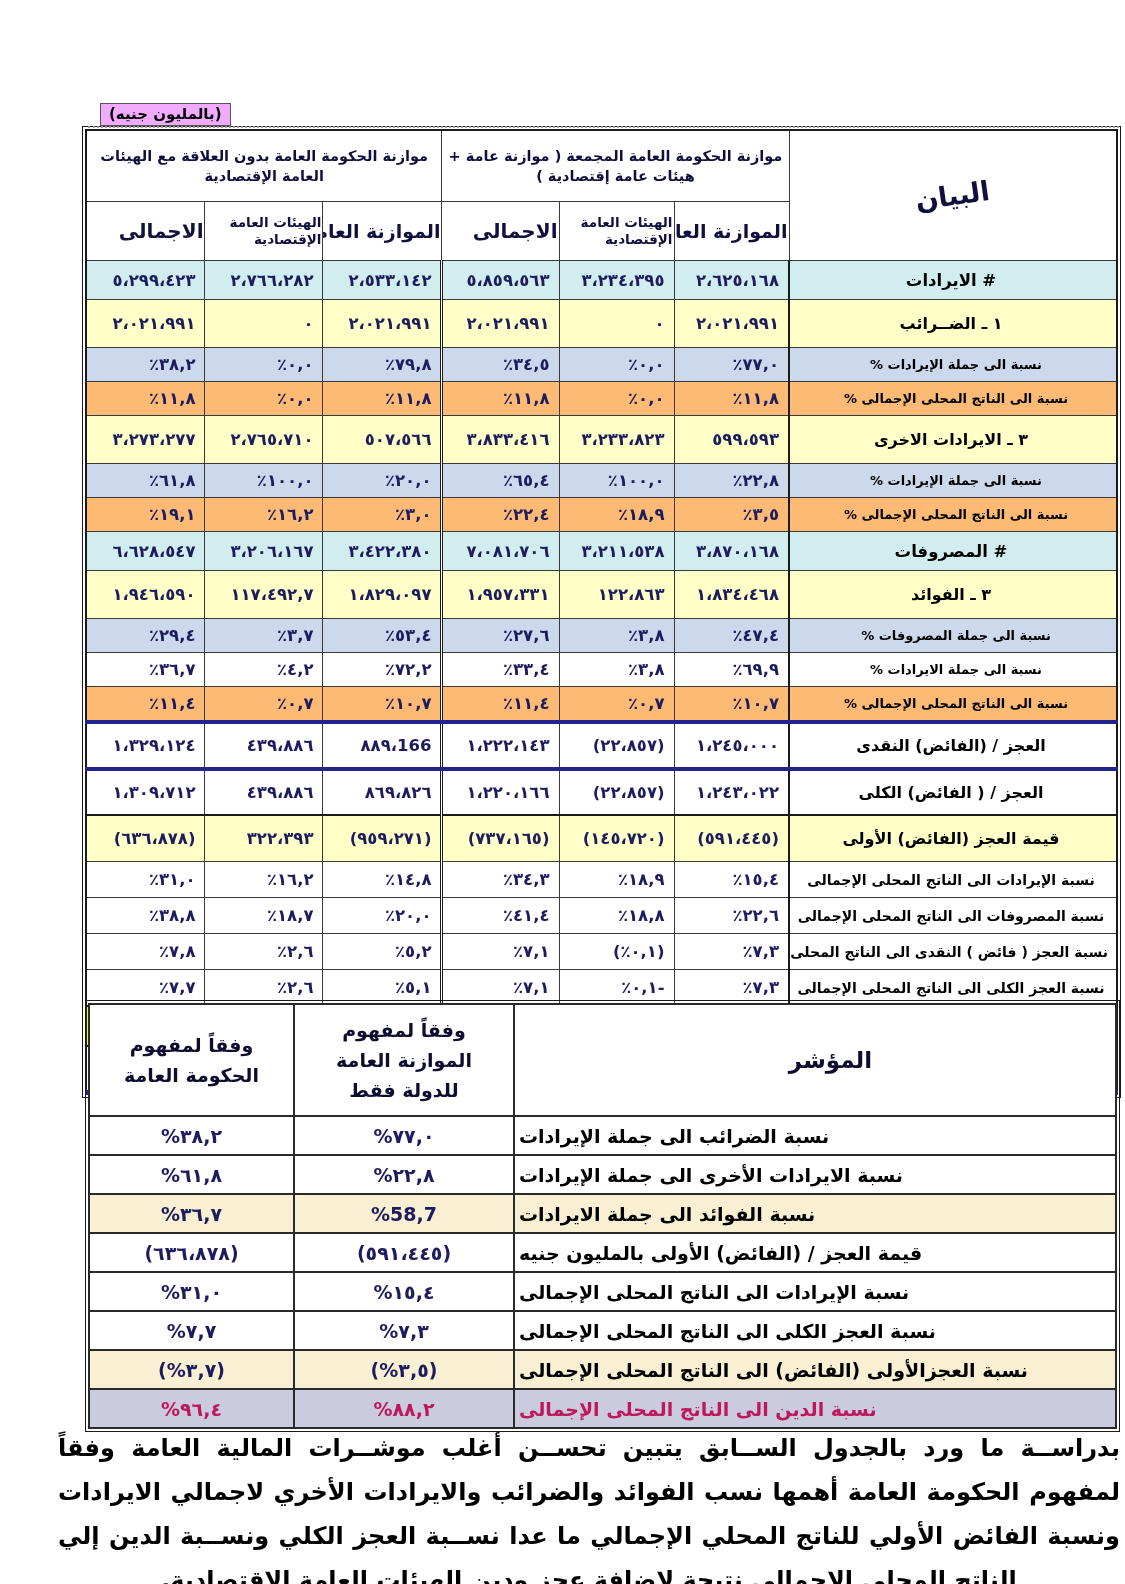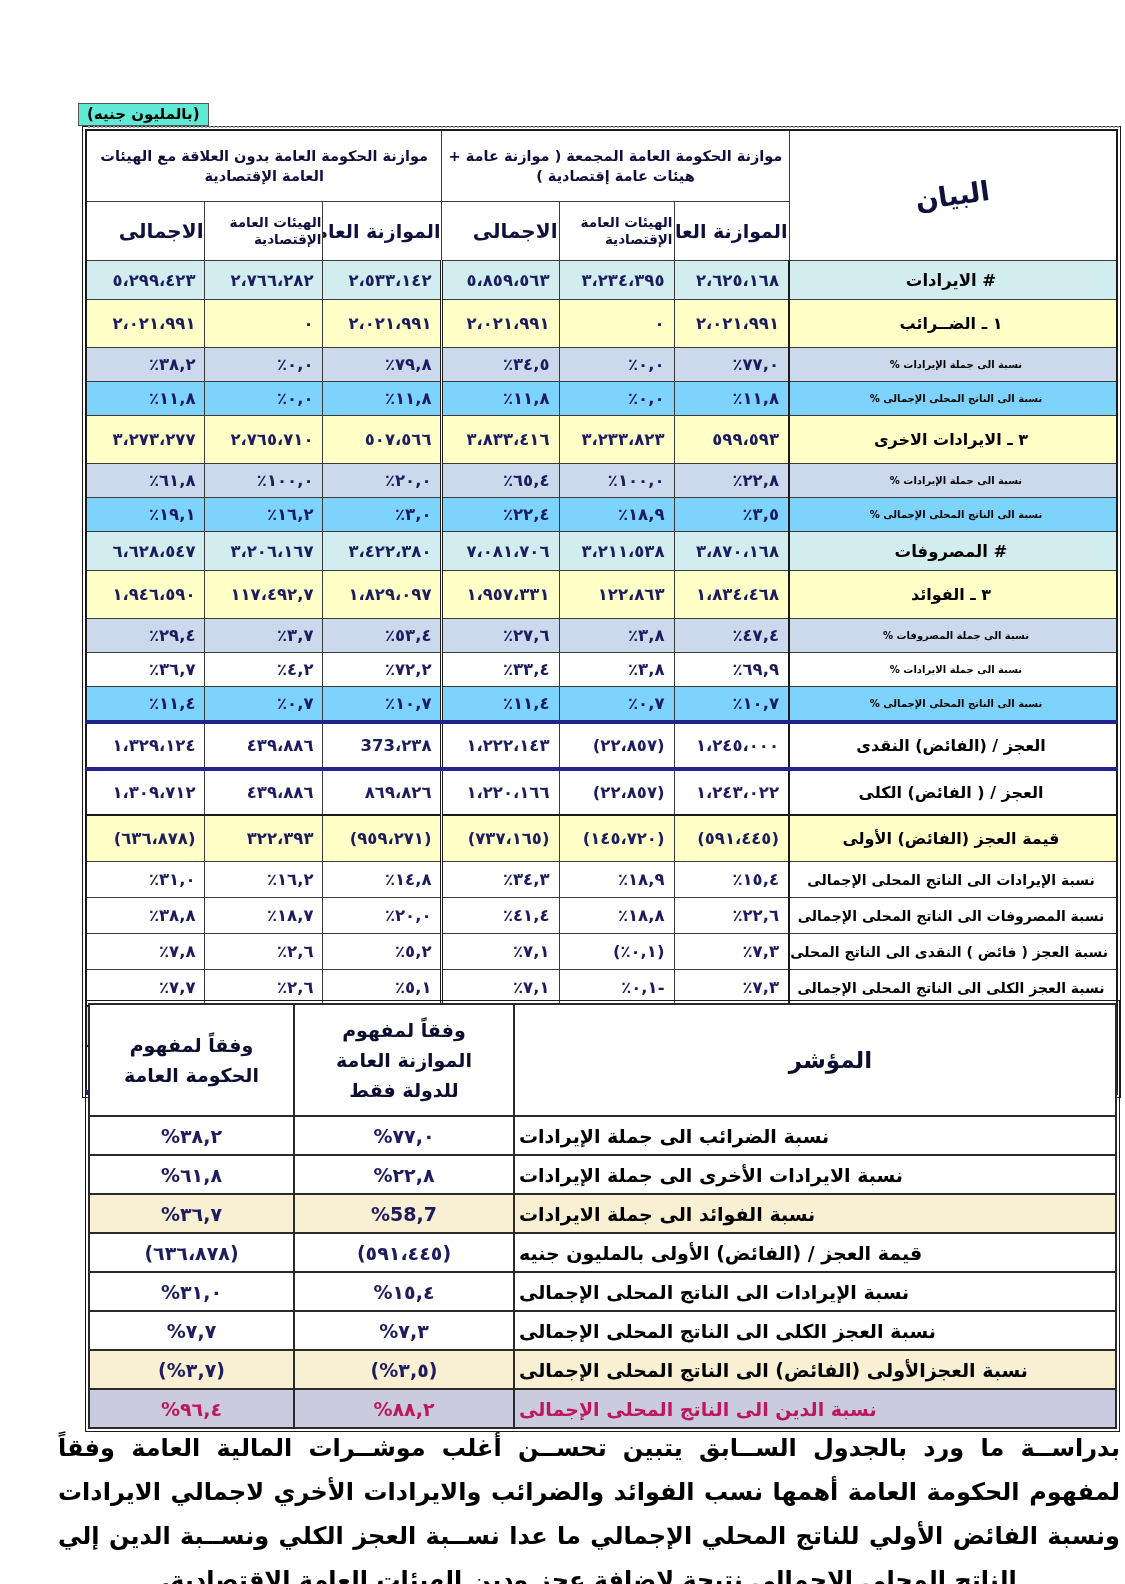--- a/index.html
+++ b/index.html
@@ -6,22 +6,22 @@
   body{
     width:1125px;height:1584px;overflow:hidden;
     font-family:"DejaVu Sans",sans-serif;
     -webkit-font-smoothing:antialiased;
     color:#000;
   }
   .page{position:relative;width:1125px;height:1584px;}
 
   
   .unit-label{
-    position:absolute;top:103px;left:78px;
-    border:1px solid #555;background:#5eead4;
+    position:absolute;top:103px;left:100px;
+    border:1px solid #555;background:#f0abfc;
     font-size:15px;font-weight:700;padding:1px 8px 2px 8px;
     direction:rtl;z-index:3;
   }
   .top-dotted{
     position:absolute;top:126px;left:88px;width:1031px;height:0;
     border-top:2px dotted #9a9a9a;z-index:1;
   }
 
   
   .t1wrap{position:absolute;top:129px;left:87px;width:1031px;}
@@ -39,24 +39,24 @@
   .t1 td.lbl{text-align:center;font-weight:700;padding:0 8px 0 4px;font-size:16px;vertical-align:middle;color:#000;}
   .t1 td.val{text-align:right;font-weight:700;padding:0 9px 0 3px;font-size:16.5px;color:#1c1c5e;vertical-align:middle;}
   
   .t1 td:nth-child(1),.t1 tr td.lbl{border-left:2px solid #1a1a1a;}
   .t1 td:nth-child(4){border-left:3px double #1a1a1a;}
   
   .k-section td{background:#d2edf0;height:38px;}
   .k-section td.lbl{font-size:16.5px;}
   .k-item td{background:#ffffc8;height:47px;}
   .k-pct_blue td{background:#ccd8ec;height:33px;}
-  .k-pct_pink td{background:#7dd3fc;height:33px;}
+  .k-pct_pink td{background:#fdba74;height:33px;}
   .k-pct_white td{background:#fff;height:33px;}
   .k-pct_blue td,.k-pct_pink td,.k-pct_white td{font-size:15px;}
-  .k-pct_blue td.lbl,.k-pct_pink td.lbl,.k-pct_white td.lbl{font-size:10px;padding-left:14px;}
+  .k-pct_blue td.lbl,.k-pct_pink td.lbl,.k-pct_white td.lbl{font-size:13px;padding-left:14px;}
   .k-deficit td{background:#fff;height:43px;border-top:4px solid #23238c;}
   .k-primary td{background:#ffffc8;height:45px;font-size:17.5px;border-top:2px solid #1a1a1a;}
   .k-ratio td{background:#fff;height:35px;font-size:14.5px;}
   .k-ratio td.lbl{font-size:14px;}
   .k-hl td{background:#ffff00;height:38px;font-size:15px;border-top:2px solid #1a1a1a;border-bottom:2px solid #1a1a1a;}
   .k-hl td.lbl{font-size:12px;color:#3a3000;}
   .k-debt1 td{background:#fff;height:43px;font-size:15px;}
   .k-debt1 td.lbl{font-size:16px;}
 
   
@@ -223,21 +223,21 @@
             <td class="val" dir="ltr">٪١١,٤</td>
             <td class="val" dir="ltr">٪١٠,٧</td>
             <td class="val" dir="ltr">٪٠,٧</td>
             <td class="val" dir="ltr">٪١١,٤</td>
           </tr>
           <tr class="k-deficit">
             <td class="lbl">العجز / (الفائض) النقدى</td>
             <td class="val" dir="ltr">١،٢٤٥،٠٠٠</td>
             <td class="val" dir="ltr">(٢٢،٨٥٧)</td>
             <td class="val" dir="ltr">١،٢٢٢،١٤٣</td>
-            <td class="val" dir="ltr">373،٢٣٨</td>
+            <td class="val" dir="ltr">٨٨٩،166</td>
             <td class="val" dir="ltr">٤٣٩،٨٨٦</td>
             <td class="val" dir="ltr">١،٣٢٩،١٢٤</td>
           </tr>
           <tr class="k-deficit">
             <td class="lbl">العجز / ( الفائض) الكلى</td>
             <td class="val" dir="ltr">١،٢٤٣،٠٢٢</td>
             <td class="val" dir="ltr">(٢٢،٨٥٧)</td>
             <td class="val" dir="ltr">١،٢٢٠،١٦٦</td>
             <td class="val" dir="ltr">٨٦٩،٨٢٦</td>
             <td class="val" dir="ltr">٤٣٩،٨٨٦</td>

